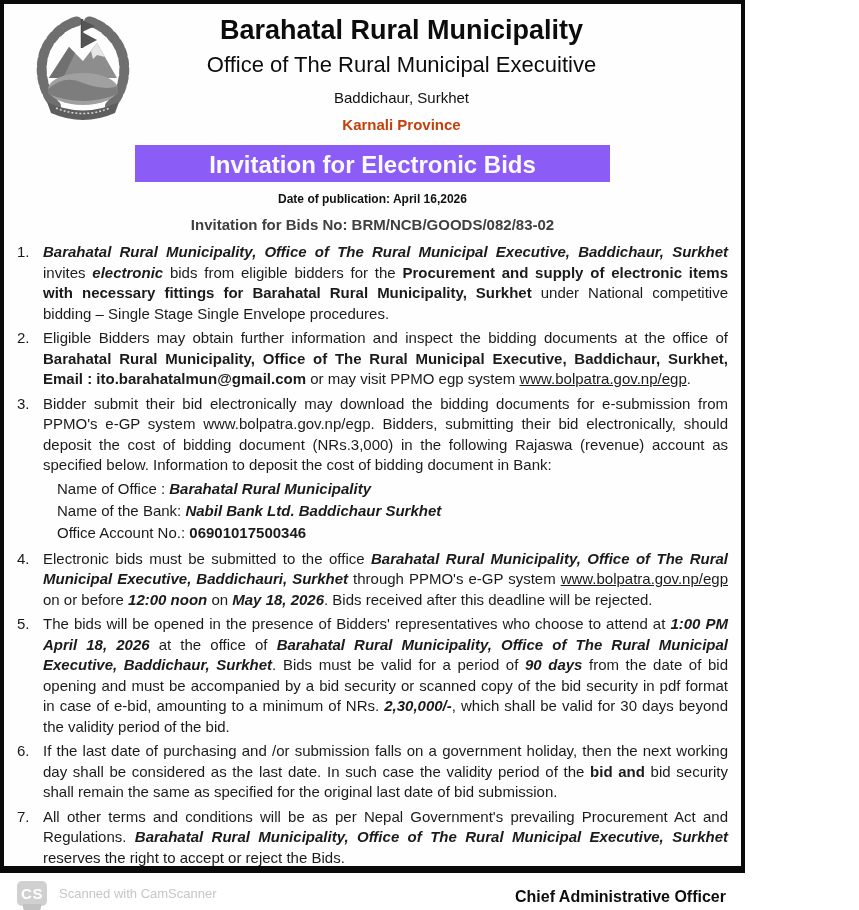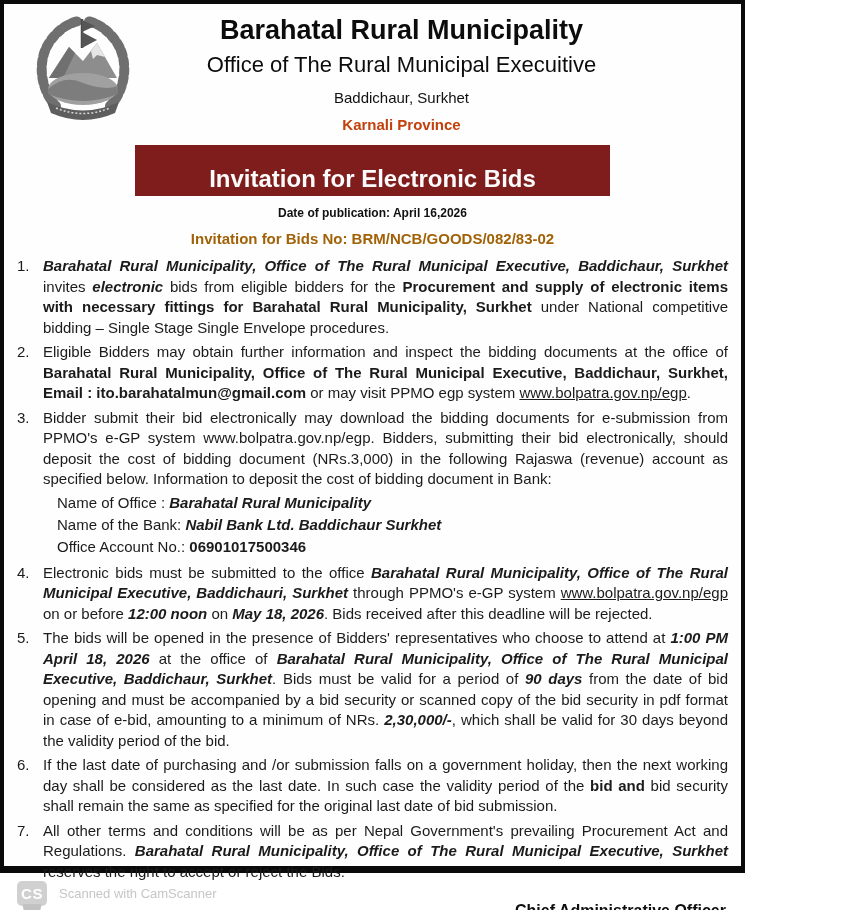--- a/index.html
+++ b/index.html
@@ -15,25 +15,25 @@
   }
   .logo { position:absolute; left:30px; top:12px; width:96px; height:112px; }
   .hdr { text-align:center; }
   .hdr-shift { margin-left:58px; }
   .title { font-size:27px; font-weight:700; color:#0c0c0c; line-height:30px; margin-top:2px; }
   .subtitle { font-size:22px; font-weight:400; color:#0c0c0c; line-height:26px; margin-top:7px; }
   .addr { font-size:15px; font-weight:400; color:#111; margin-top:11px; }
   .prov { font-size:15px; font-weight:700; color:#c2410c; margin-top:10px; }
   .banner-row { text-align:center; margin-top:12px; }
   .banner {
-    display:inline-block; background:#7f1d1d; color:#fbfbfb;
-    font-size:24px; font-weight:700; line-height:28px; padding:20px 74px 3px;
+    display:inline-block; background:#8b5cf6; color:#fbfbfb;
+    font-size:24px; font-weight:700; line-height:28px; padding:6px 74px 3px;
   }
   .pubdate { font-size:12px; font-weight:700; color:#111; margin-top:10px; }
-  .bidno   { font-size:15px; font-weight:700; color:#a16207; margin-top:10px; }
+  .bidno   { font-size:15px; font-weight:700; color:#404040; margin-top:10px; }
   .list { margin-top:9px; }
   .item { display:flex; margin-bottom:4px; font-size:15px; line-height:20.5px; }
   .num  { width:26px; flex:none; }
   .itext{ flex:1; text-align:justify; }
   .sublines { margin-top:3px; text-align:left; }
   .subline  { margin:2px 0 2px 14px; line-height:20px; }
   .r  { font-weight:400; font-style:normal; }
   .b  { font-weight:700; }
   .bi { font-weight:700; font-style:italic; }
   .u  { text-decoration:underline; }

